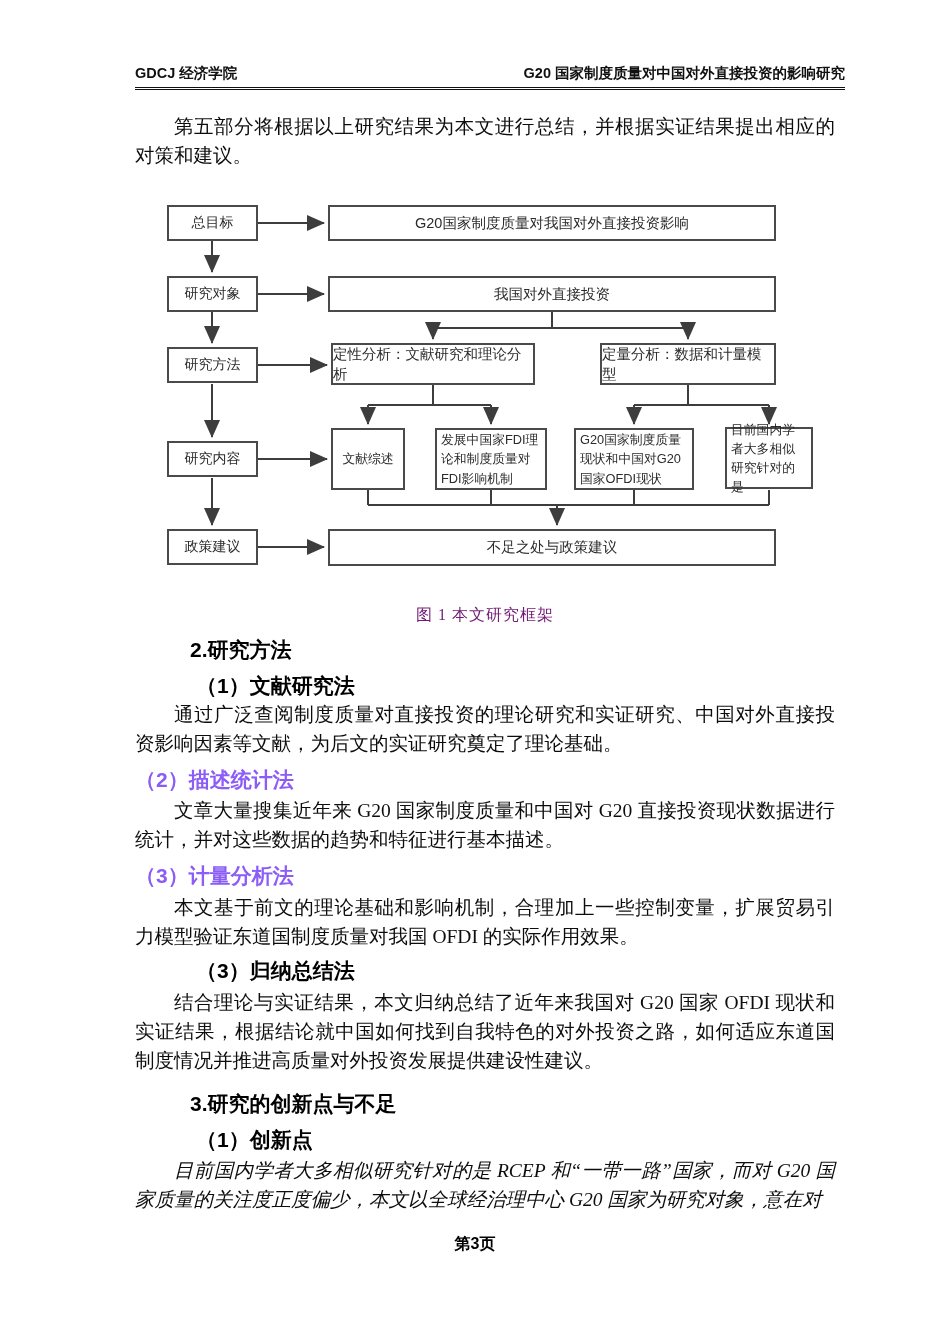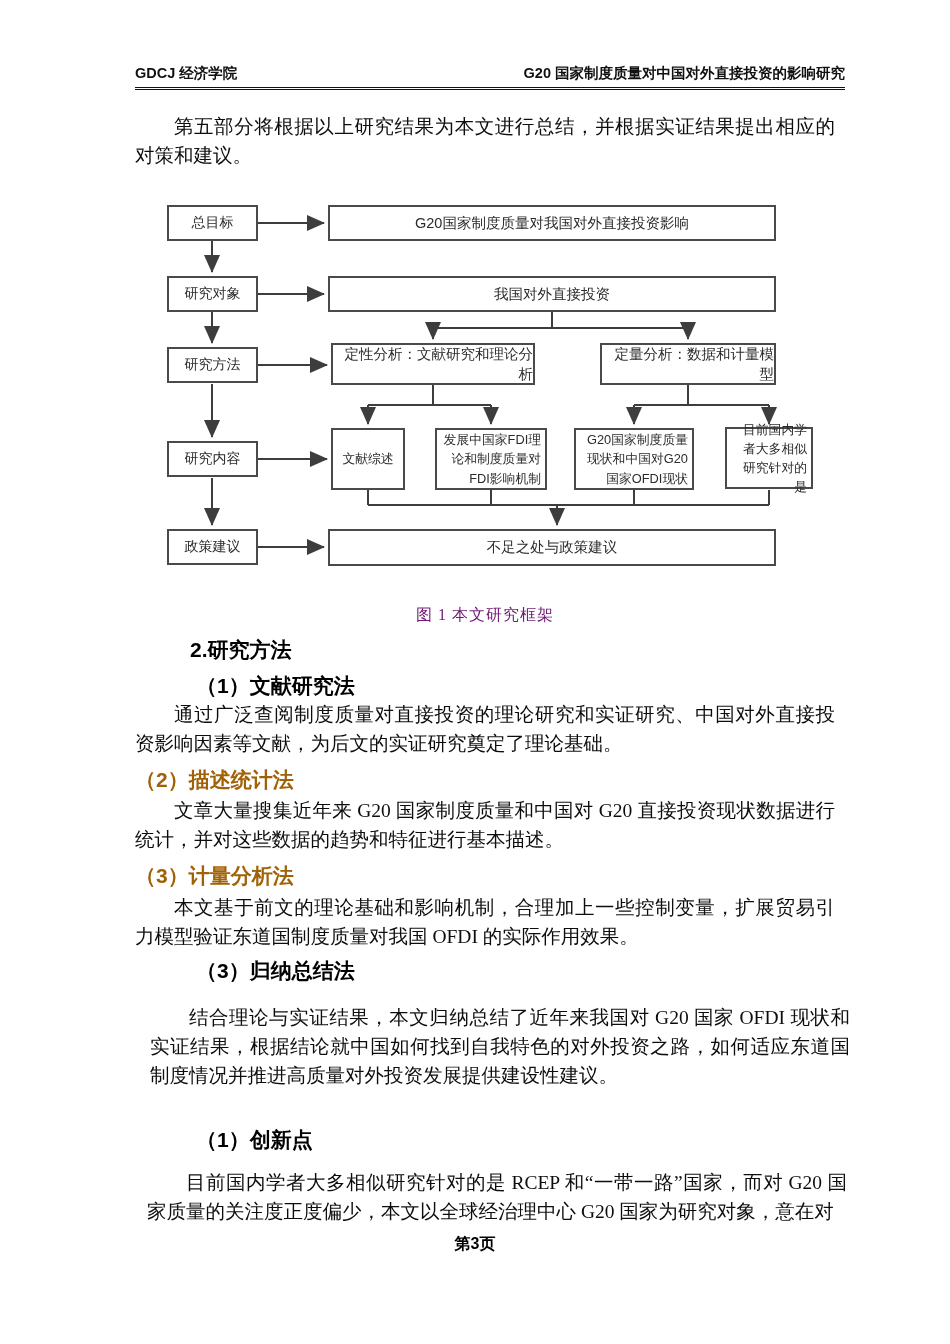--- a/index.html
+++ b/index.html
@@ -32,41 +32,41 @@
     font-size:21px;font-weight:bold;color:#000;
   }
   .h-paren-indent{
     position:absolute;left:196px;
     font-family:"Liberation Sans","DejaVu Sans",sans-serif;
     font-size:21px;font-weight:bold;color:#000;
   }
   .h-paren-left{
     position:absolute;left:135px;
     font-family:"Liberation Sans","DejaVu Sans",sans-serif;
-    font-size:21px;font-weight:bold;color:#a16207;
+    font-size:21px;font-weight:bold;color:#8b5cf6;
   }
   .caption{
     position:absolute;left:135px;width:700px;top:605px;
     text-align:center;font-size:16px;color:#701a75;letter-spacing:1px;
   }
   .footer{
     position:absolute;left:0;width:950px;top:1234px;
     text-align:center;font-size:16px;font-weight:bold;color:#000;
     font-family:"Liberation Sans","DejaVu Sans",sans-serif;
   }
   
   .flowchart{position:absolute;left:0;top:198px;width:950px;height:390px;}
   .flowchart svg{position:absolute;left:0;top:0;}
   .fbox{
     position:absolute;
     box-sizing:border-box;
     border:2px solid #4a4a4a;
     background:#ffffff;
     display:flex;align-items:center;justify-content:center;
-    text-align:right;
+    text-align:left;
     font-family:"Liberation Sans","DejaVu Sans",sans-serif;
     color:#2b2b2b;
     line-height:1.4;
   }
   .stage{left:167px;width:91px;height:36px;font-size:14px;}
   .wide{left:328px;width:448px;height:36px;font-size:14.5px;}
   .mid{height:42px;font-size:14.5px;}
   .small{height:62px;font-size:12.8px;line-height:1.5;padding:1px 4px;}
 </style>
 </head>
@@ -151,20 +151,21 @@
   <div class="h-paren-indent" style="top:672px;">（1）文献研究法</div>
   <p class="para" style="top:700px;margin:0;">通过广泛查阅制度质量对直接投资的理论研究和实证研究、中国对外直接投资影响因素等文献，为后文的实证研究奠定了理论基础。</p>
 
   <div class="h-paren-left" style="top:766px;">（2）描述统计法</div>
   <p class="para" style="top:796px;margin:0;">文章大量搜集近年来 G20 国家制度质量和中国对 G20 直接投资现状数据进行统计，并对这些数据的趋势和特征进行基本描述。</p>
 
   <div class="h-paren-left" style="top:862px;">（3）计量分析法</div>
   <p class="para" style="top:893px;margin:0;">本文基于前文的理论基础和影响机制，合理加上一些控制变量，扩展贸易引力模型验证东道国制度质量对我国 OFDI 的实际作用效果。</p>
 
   <div class="h-paren-indent" style="top:957px;">（3）归纳总结法</div>
-  <p class="para" style="top:988px;margin:15px;">结合理论与实证结果，本文归纳总结了近年来我国对 G20 国家 OFDI 现状和实证结果，根据结论就中国如何找到自我特色的对外投资之路，如何适应东道国制度情况并推进高质量对外投资发展提供建设性建议。</p>
+  <p class="para" style="top:988px;margin:0;">结合理论与实证结果，本文归纳总结了近年来我国对 G20 国家 OFDI 现状和实证结果，根据结论就中国如何找到自我特色的对外投资之路，如何适应东道国制度情况并推进高质量对外投资发展提供建设性建议。</p>
 
+  <div class="h-num" style="top:1090px;">3.研究的创新点与不足</div>
   <div class="h-paren-indent" style="top:1126px;">（1）创新点</div>
-  <p class="para" style="top:1156px;margin:12px;">目前国内学者大多相似研究针对的是 RCEP 和“一带一路”国家，而对 G20 国家质量的关注度正度偏少，本文以全球经治理中心 G20 国家为研究对象，意在对</p>
+  <p class="para" style="top:1156px;margin:0;font-style:italic;">目前国内学者大多相似研究针对的是 RCEP 和“一带一路”国家，而对 G20 国家质量的关注度正度偏少，本文以全球经治理中心 G20 国家为研究对象，意在对</p>
 
   <div class="footer">第3页</div>
 
 </div>
 
 </body></html>

